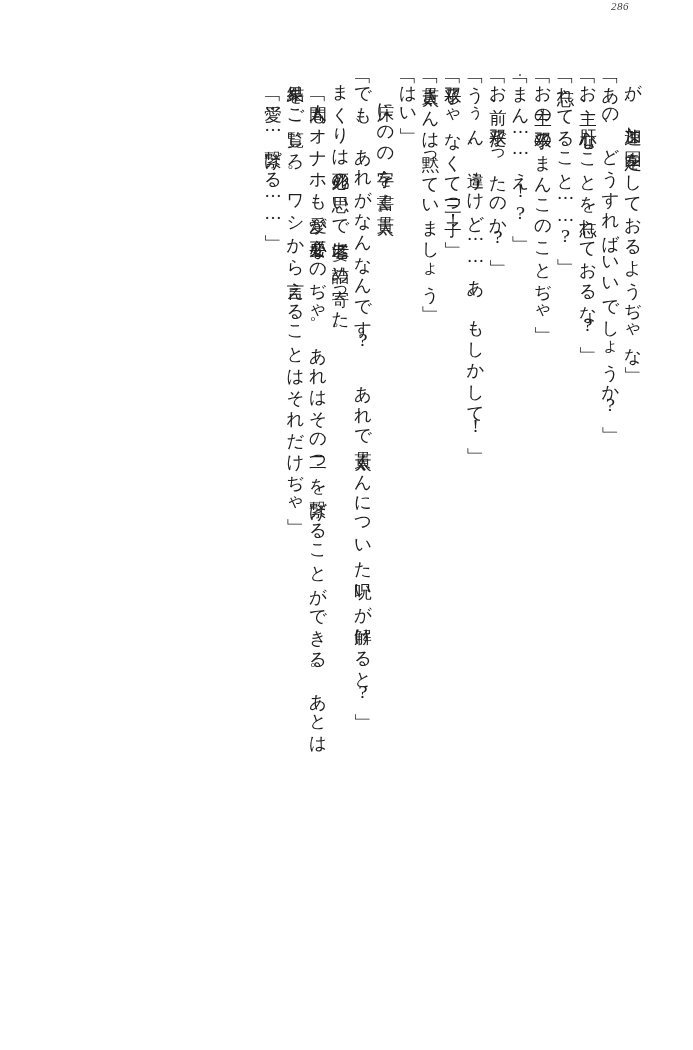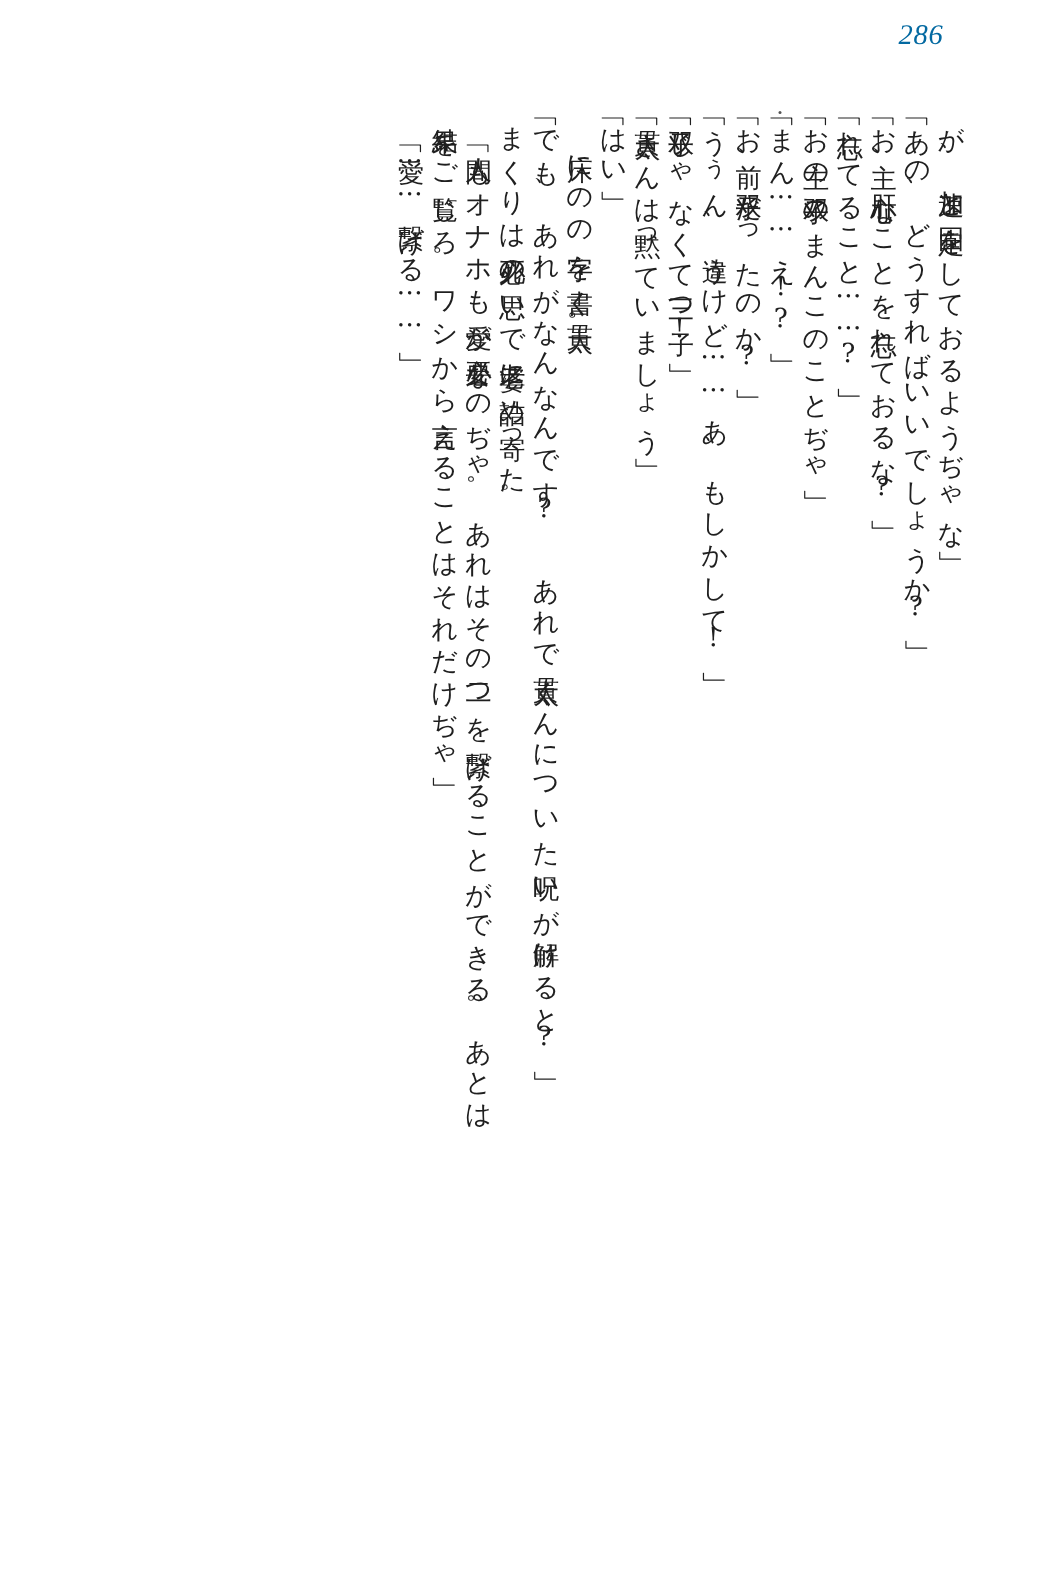--- a/index.html
+++ b/index.html
@@ -11,26 +11,26 @@
     position: relative;
     width: 693px;
     height: 1050px;
     background: #ffffff;
     overflow: hidden;
     font-family: "Liberation Serif", "DejaVu Serif", serif;
     color: #1a1a1a;
   }
   .page-number {
     position: absolute;
-    top: 13px;
+    top: 0;
     right: 64px;
-    font-size: 19px;
+    font-size: 11px;
     font-family: "Liberation Serif", serif;
     font-style: italic;
-    color: #0369a1;
+    color: #404040;
     letter-spacing: 0.5px;
   }
   .text-body {
     position: absolute;
     top: 72px;
     right: 52px;
     height: 930px;
     width: 580px;
     display: flex;
     flex-direction: row-reverse;

